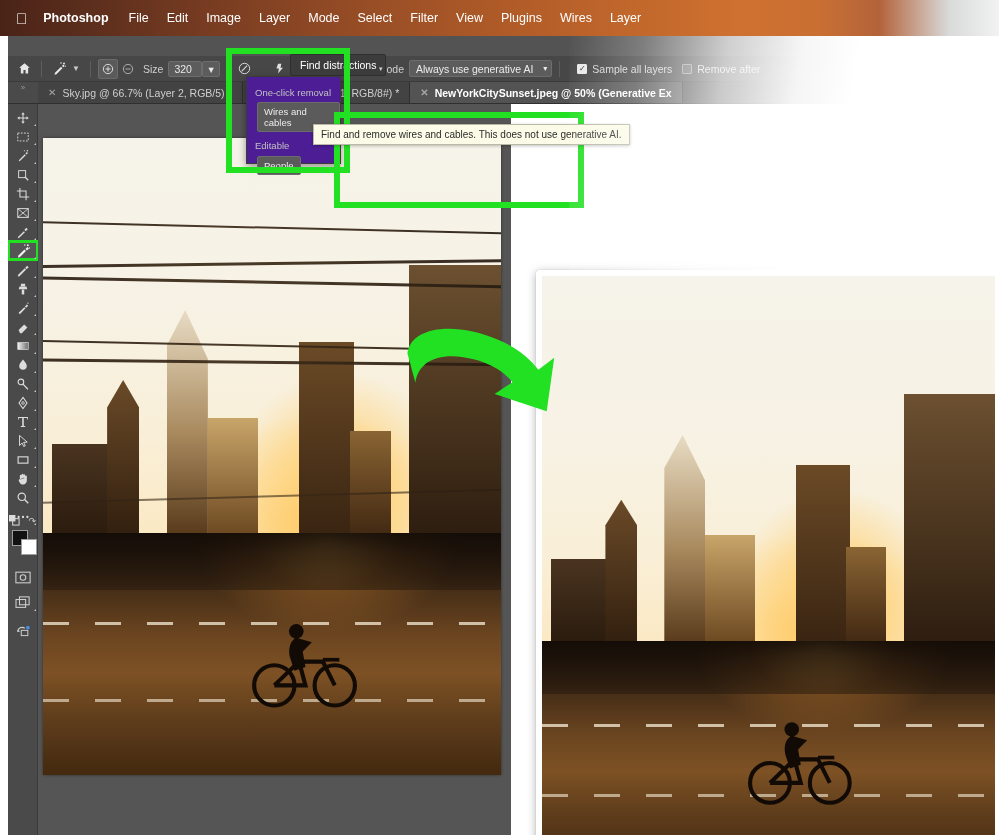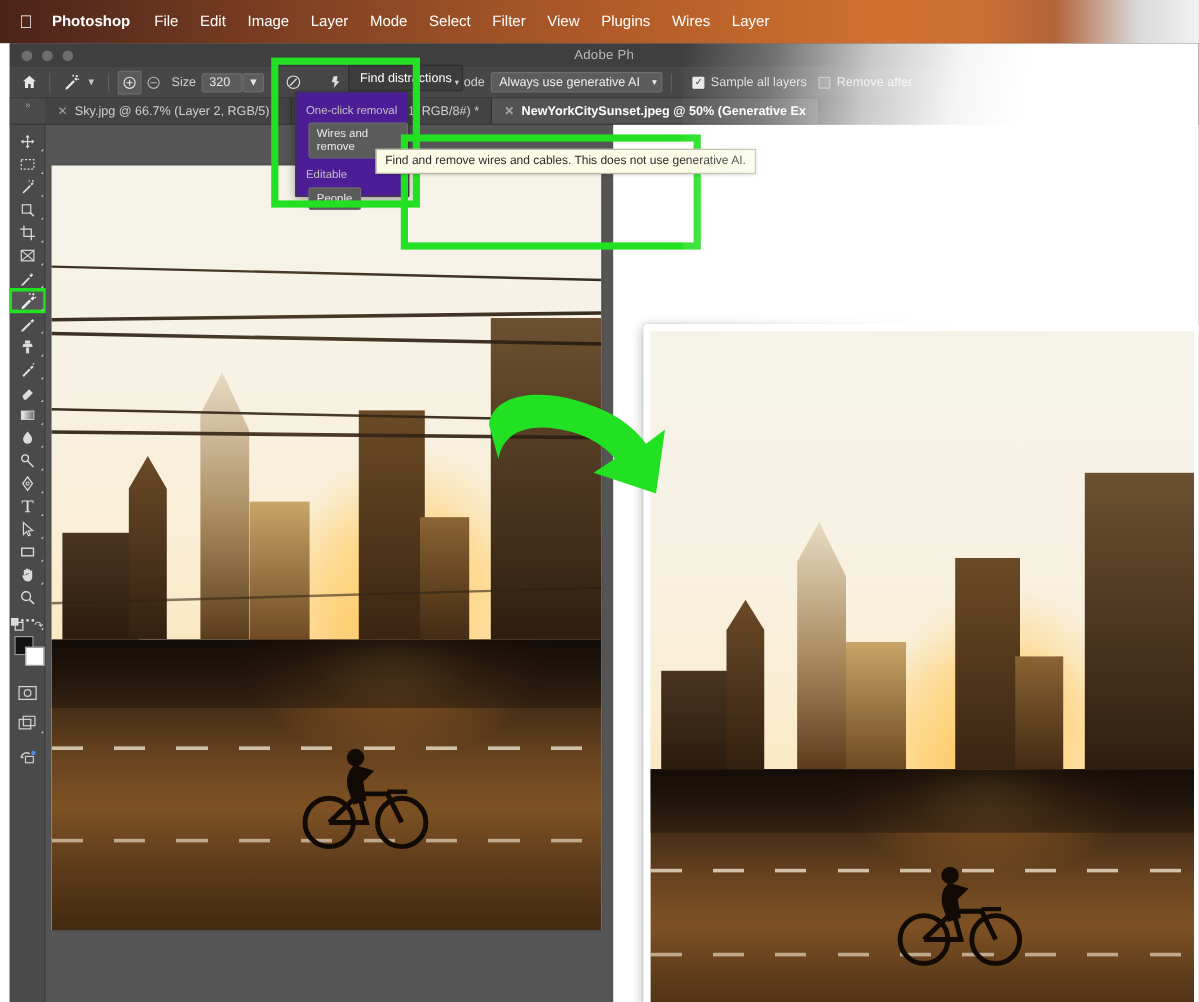--- a/index.html
+++ b/index.html
@@ -264,28 +264,20 @@
   <div class="mb-item">Select</div>
   <div class="mb-item">Filter</div>
   <div class="mb-item">View</div>
   <div class="mb-item">Plugins</div>
   <div class="mb-item">Wires</div>
   <div class="mb-item">Layer</div>
 </div>
 
 <div id="ps-window">
 
-  <div id="ps-titlebar">
-    <div class="traffic">
-      <span></span>
-      <span></span>
-      <span></span>
-    </div>
-    <div id="ps-title">Adobe Ph</div>
-  </div>
 
   <div id="options-bar">
     <div style="width:6px"></div>
     <div class="opt-icon-btn">
       <svg width="13" height="13" viewBox="0 0 16 16">
           <path d="M8 1.5 1.5 7h2V14h3.2V9.8h2.6V14h3.2V7h2L8 1.5z" fill="#e6e6e6"></path>
         </svg>
     </div>
     <div class="opt-sep"></div>
     <div class="opt-icon-btn">
@@ -640,21 +632,21 @@
     </div>
   </div>
 
   <div id="find-distractions-btn" style="left:245px;top:18px;">
     <span>Find distractions</span>
     <span class="dot">▾</span>
   </div>
 
   <div id="dropdown-panel" style="left:238px;top:40px;width:95px;height:88px;">
     <div class="dd-group-label">One-click removal</div>
-    <div class="dd-chip">Wires and remove</div>
+    <div class="dd-chip">Wires and cables</div>
     <div class="dd-group-label">Editable</div>
     <div class="dd-chip">People</div>
   </div>
 
   <div id="tooltip" style="left:305px;top:88px;">Find and remove wires and cables. This does not use generative AI.</div>
 
   <div class="hl-box" style="left:218px;top:12px;width:124px;height:125px;"></div>
   <div class="hl-box" style="left:326px;top:76px;width:250px;height:96px;"></div>
 
   <div id="fade-right" style="top:0;height:240px;"></div>

